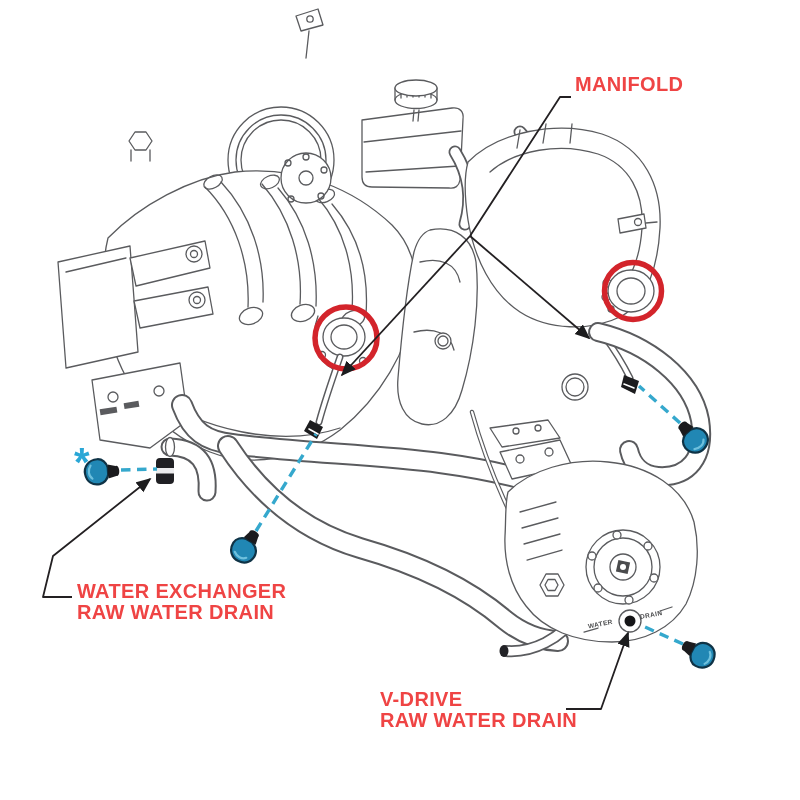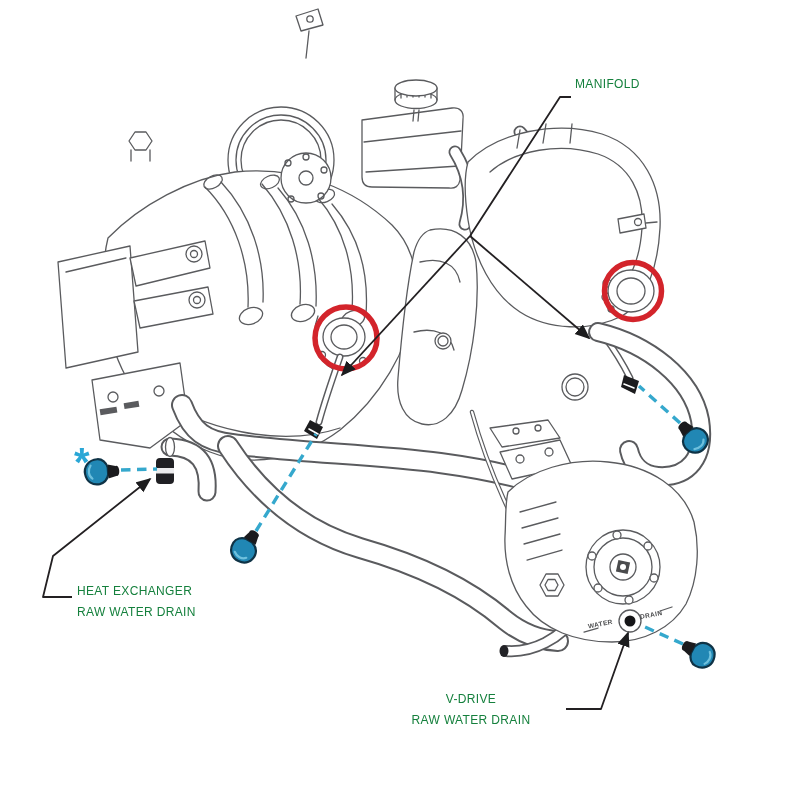--- a/index.html
+++ b/index.html
@@ -2,24 +2,24 @@
 <html><head>
 <meta charset="utf-8">
 <style>
   html,body{margin:0;padding:0;background:#fff;}
   .stage{
     position:relative;width:800px;height:800px;background:#ffffff;overflow:hidden;
     font-family:"Liberation Sans", sans-serif;
   }
   .stage svg{position:absolute;left:0;top:0;}
   .callout{
-    position:absolute;color:#15803d;font-size:12px;font-weight:400;
+    position:absolute;color:#ef4444;font-size:20px;font-weight:700;
     letter-spacing:.35px;line-height:21px;white-space:nowrap;
   }
-  .callout.right{text-align:center;}
+  .callout.right{text-align:left;}
   .asterisk{
     position:absolute;color:#2aa7d6;font-size:40px;font-weight:bold;line-height:40px;
   }
 </style>
 </head>
 <body>
 
 <div class="stage">
 
 <svg width="800" height="800" viewBox="0 0 800 800">
@@ -211,21 +211,21 @@
       <path d="M566,709 L601,709 L628,633" marker-end="url(#arw)"></path>
     </g>
   </g>
 </svg>
 
 <div class="callout" style="left:575px;top:74px">
   <div>MANIFOLD</div>
 </div>
 
 <div class="callout" style="left:77px;top:581px">
-  <div>HEAT EXCHANGER</div>
+  <div>WATER EXCHANGER</div>
   <div>RAW WATER DRAIN</div>
 </div>
 
 <div class="callout right" style="left:380px;top:689px;width:182px">
   <div>V-DRIVE</div>
   <div>RAW WATER DRAIN</div>
 </div>
 
 <div class="asterisk" style="left:74px;top:442px">*</div>
 

